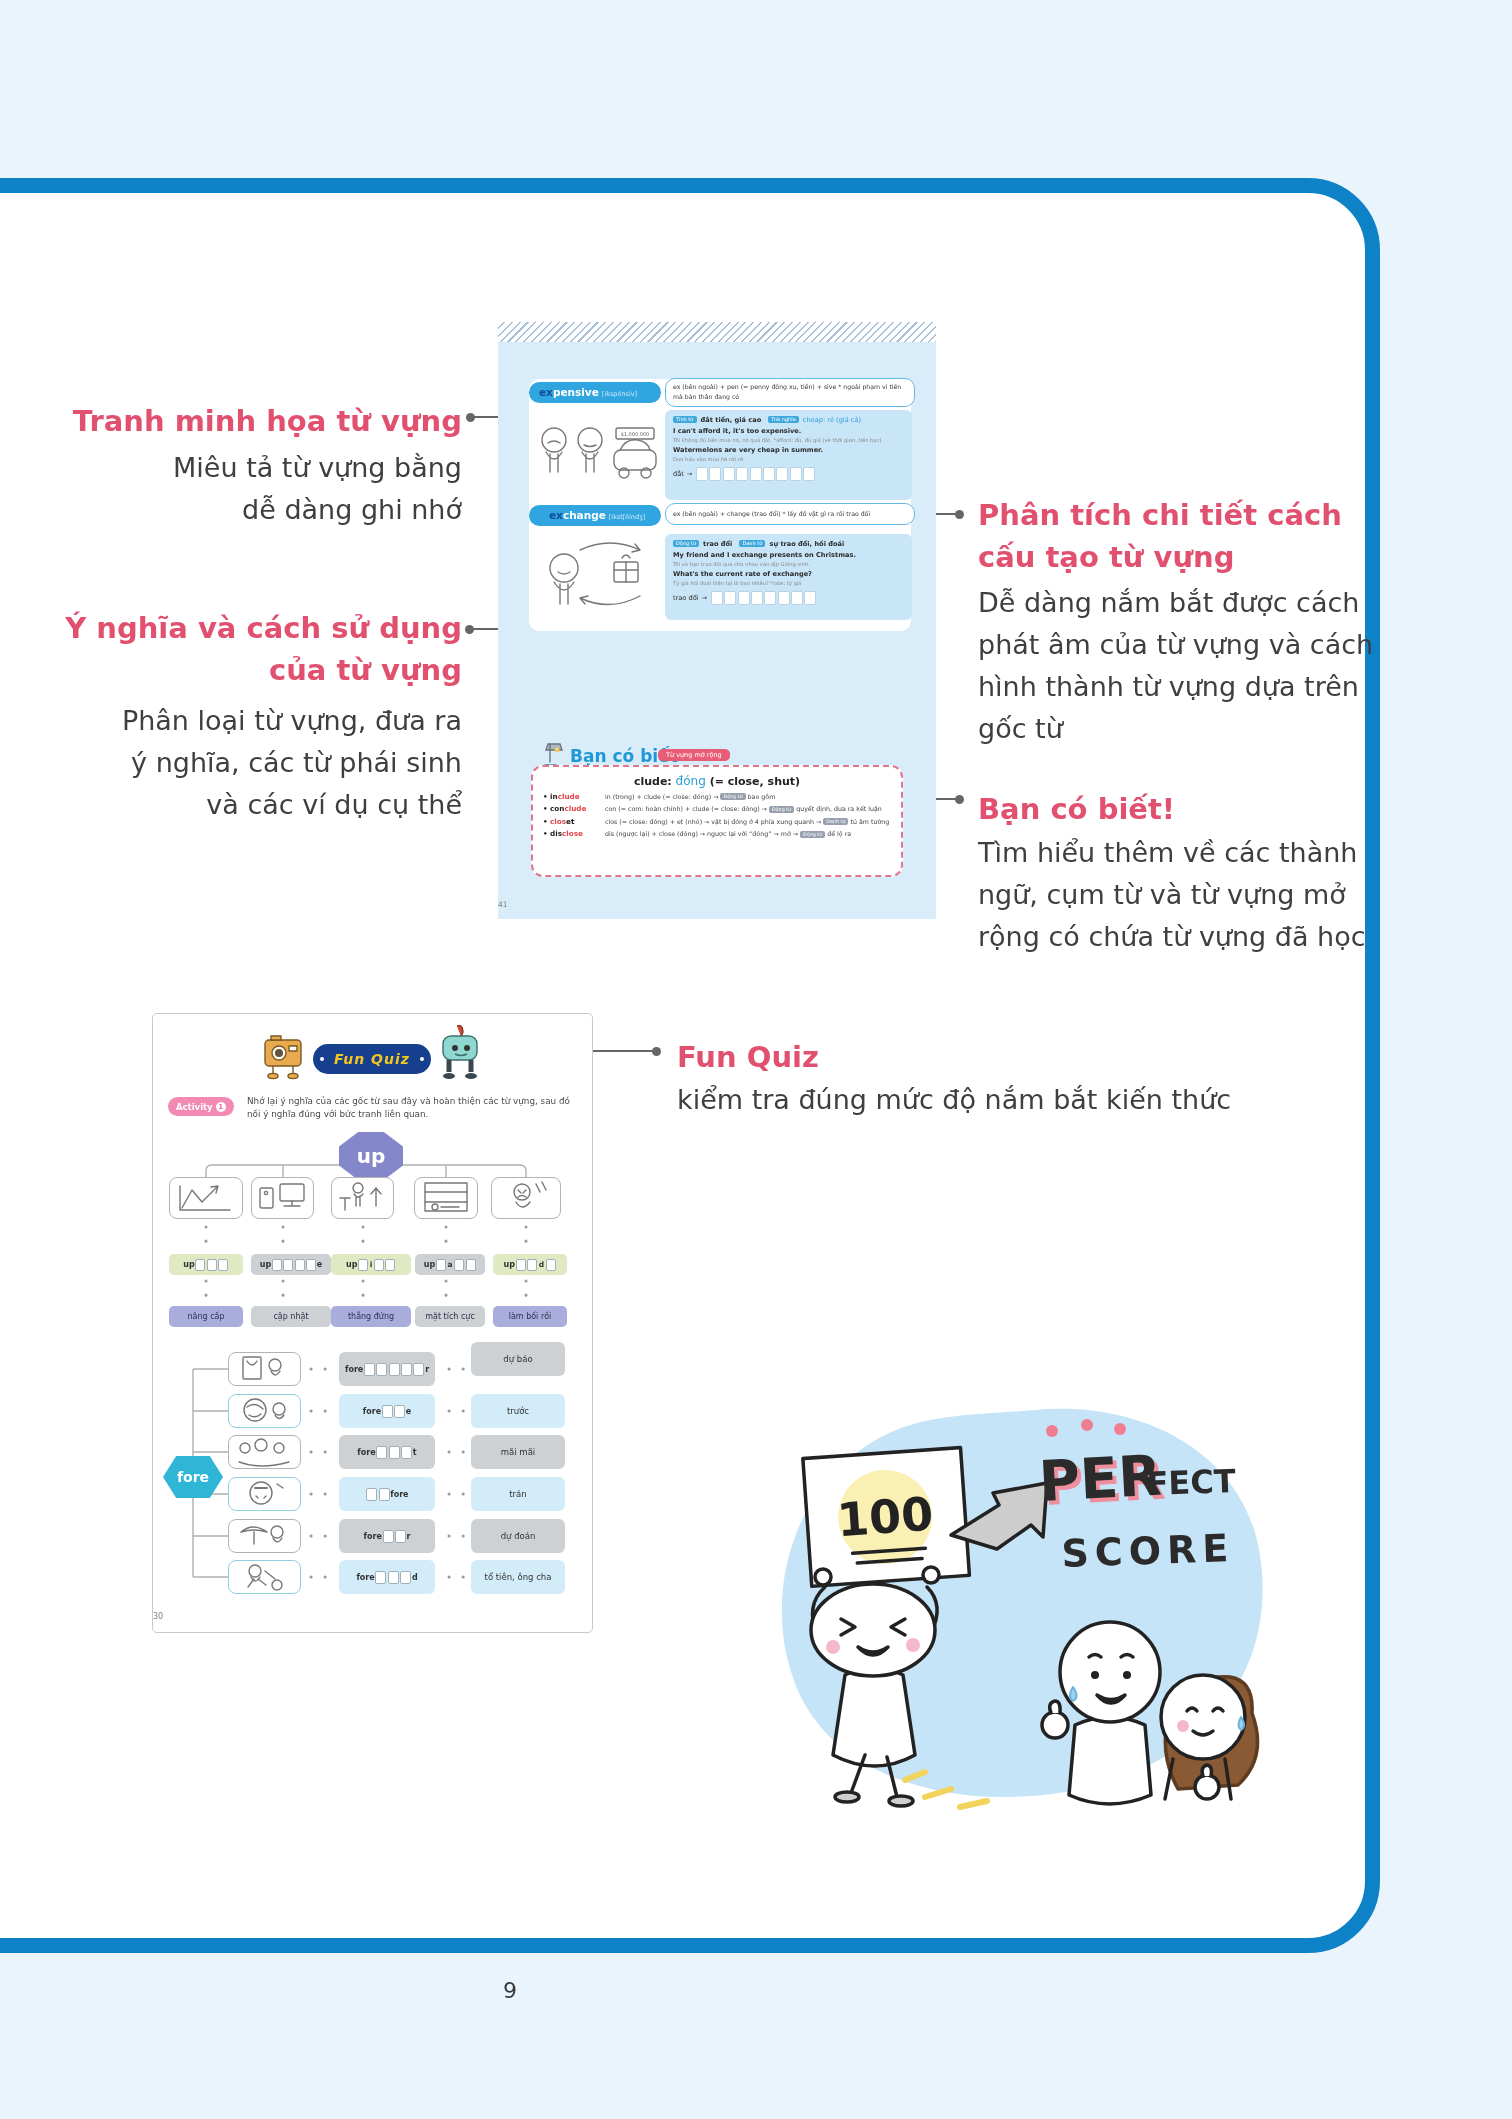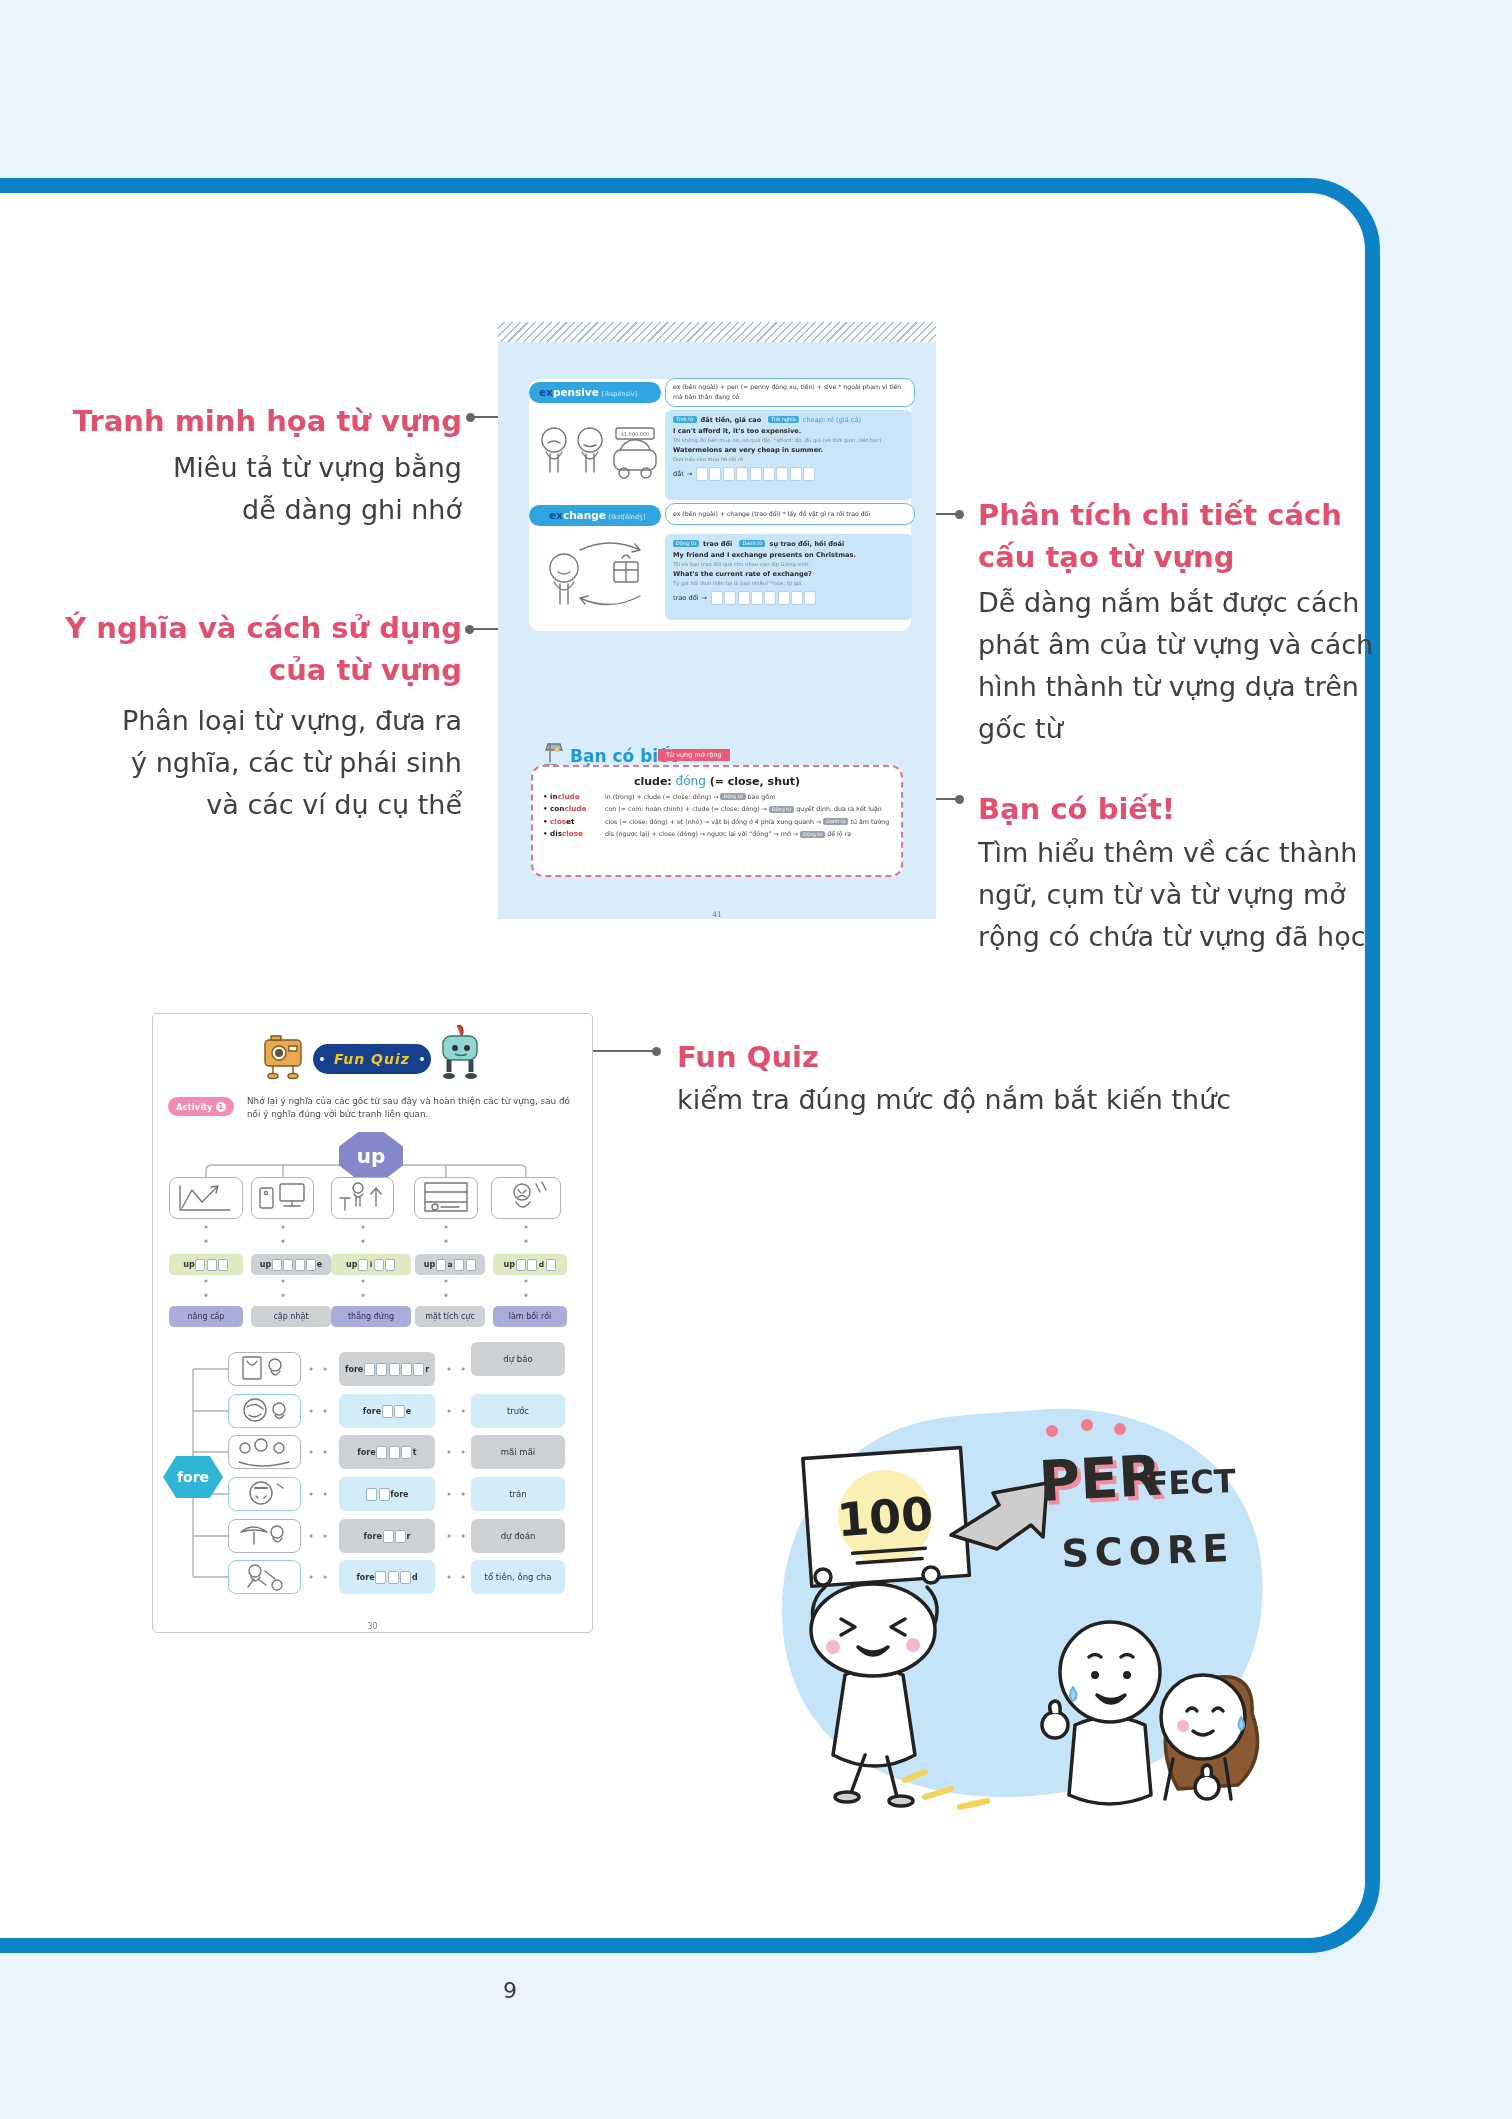--- a/index.html
+++ b/index.html
@@ -33,32 +33,32 @@
     padding:0 3px;border-radius:2px;margin-right:2px;vertical-align:1px;}
   .vblue{color:#2e9fd8;}
   .vex{font-weight:bold;margin-top:2px;}
   .vvi{font-size:5.2px;color:#8a8a8a;line-height:8px;}
   .vprak{margin-top:4px;font-size:6.6px;display:flex;align-items:center;gap:3px;}
   .sq{display:inline-block;width:10px;height:12px;background:#fff;border:0.5px solid #b7d2e5;
     border-radius:2px;margin:0 0.7px;vertical-align:middle;}
   .hint{display:inline-block;font-size:7px;font-weight:bold;color:#333;margin:0 1px;vertical-align:middle;}
   .tip-title{position:absolute;left:72px;top:424px;font-size:17px;font-weight:bold;color:#1f98d8;}
   .tip-badge{position:absolute;left:160px;top:427px;background:#e95c76;color:#fff;font-size:6.5px;
-    line-height:12px;padding:0 8px;border-radius:0;}
+    line-height:12px;padding:0 8px;border-radius:5px;}
   .tip-box{position:absolute;left:33px;top:443px;width:372px;height:112px;box-sizing:border-box;
     background:#fff;border:2px dashed #e2758c;border-radius:12px;padding:5px 10px;}
   .tip-root{text-align:center;font-size:11px;font-weight:bold;color:#222;margin-top:2px;}
   .tip-root .vi{font-size:12px;font-weight:normal;color:#2e9fd8;}
   .tip-row{display:flex;margin-top:4.5px;font-size:6.3px;line-height:8px;color:#444;}
   .tip-term{width:62px;font-weight:bold;font-size:7.2px;color:#222;flex:none;}
   .tip-term::before{content:"• ";}
   .tr{color:#e0474b;}
   .gtag{display:inline-block;background:#98a0ae;color:#fff;font-size:4.8px;line-height:7px;
     padding:0 3px;border-radius:2px;margin:0 2px;vertical-align:0.5px;}
-  .mini-pnum{position:absolute;left:0;width:100%;text-align:center;font-size:7.5px;color:#808080;margin-top:10px;}
+  .mini-pnum{position:absolute;left:0;width:100%;font-size:7.5px;color:#808080;}
   
   #quiz{position:absolute;left:152px;top:1013px;width:441px;height:620px;box-sizing:border-box;
     background:#fff;border:1.5px solid #c8c8c8;border-radius:5px;}
   #quiz svg.overlay{position:absolute;left:0;top:0;}
   .banner{position:absolute;left:160px;top:30px;width:118px;height:30px;background:#163f8e;border-radius:16px;
     color:#f3c520;font-weight:800;font-style:italic;font-size:14px;letter-spacing:1px;
     display:flex;align-items:center;justify-content:center;}
   .banner::before,.banner::after{content:"";position:absolute;width:4px;height:4px;border-radius:50%;background:#fff;top:13px;}
   .banner::before{left:7px;} .banner::after{right:7px;}
   .act-pill{position:absolute;left:15px;top:83px;height:19px;background:#f28ab4;border-radius:10px;

